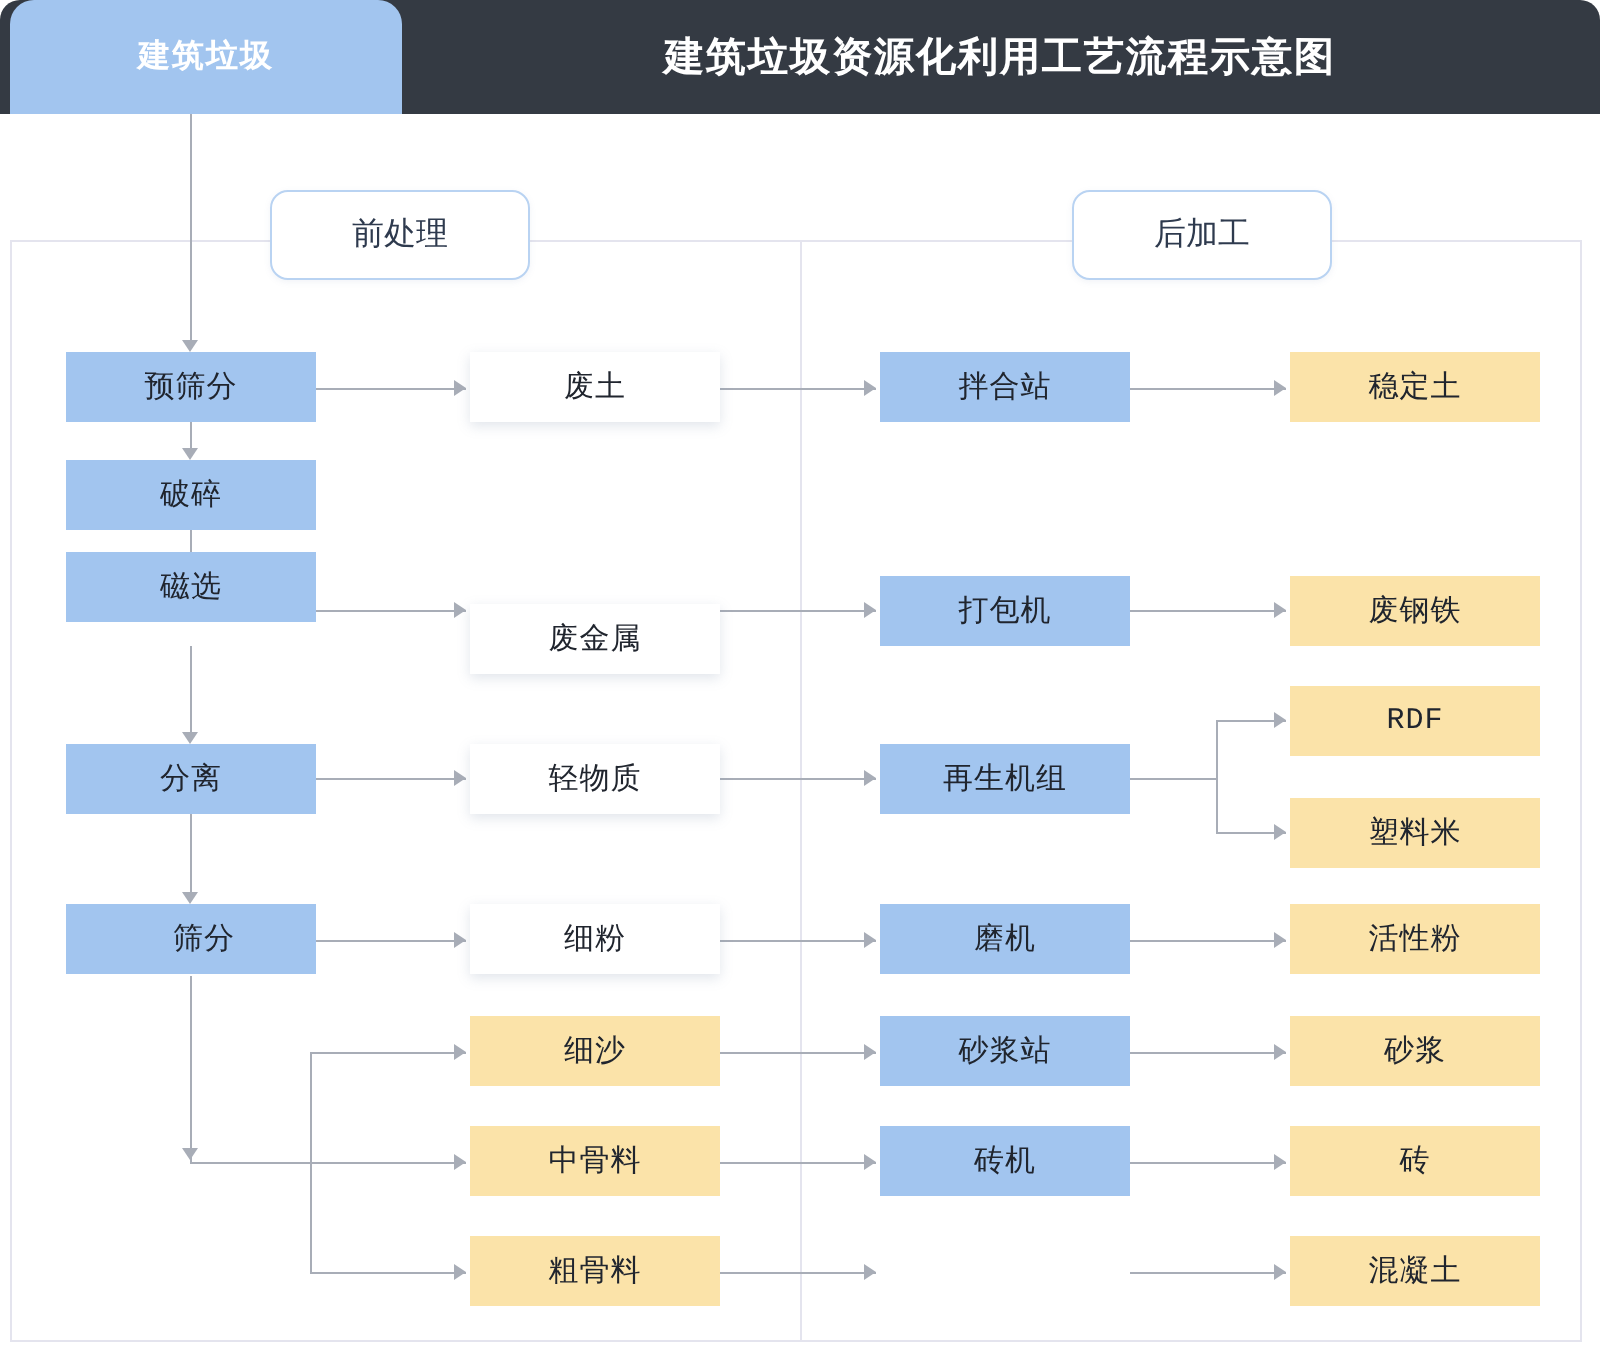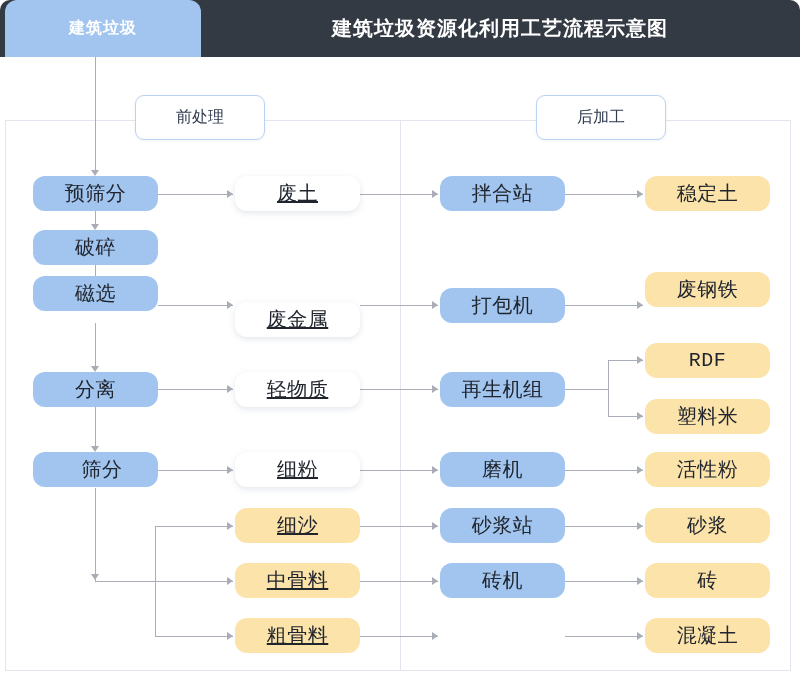--- a/index.html
+++ b/index.html
@@ -50,31 +50,31 @@
     display: flex; align-items: center; justify-content: center;
     font-size: 16px; color: #2e3a4e;
     box-shadow: 0 1px 3px rgba(120,140,180,0.10);
   }
   #stage-pre  { left: 135px; top: 95px; }
   #stage-post { left: 536px; top: 95px; }
 
   
   .node {
     position: absolute; height: 35px;
-    border-radius: 12px;
-    display: flex; align-items: center; justify-content: center;
-    font-size: 20px; color: #20252e;
+    border-radius: 0;
+    display: flex; align-items: center; justify-content: center;
+    font-size: 15px; color: #20252e;
     letter-spacing: 0.5px;
   }
   .node.blue   { background: #a2c5ef; }
   .node.white  { background: #ffffff; box-shadow: 0 2px 6px rgba(120,135,165,0.22); }
   .node.yellow { background: #fbe3a9; }
 
   .col-a { left: 33px;  width: 125px; }
-  .col-b { left: 235px; width: 125px; text-decoration: underline; }
+  .col-b { left: 235px; width: 125px; }
   .col-c { left: 440px; width: 125px; }
   .col-d { left: 645px; width: 125px; font-family: Liberation Mono, monospace; }
 
   
   .conn { position: absolute; background: #a8adb7; }
   .h { height: 1px; }
   .v { width: 1px; }
   .arrow-r {
     position: absolute; width: 0; height: 0;
     border-left: 6px solid #a8adb7;
@@ -189,21 +189,21 @@
   <div class="node yellow col-b" style="top:618px;">粗骨料</div>
 
   <div class="node blue col-c" style="top:176px;">拌合站</div>
   <div class="node blue col-c" style="top:288px;">打包机</div>
   <div class="node blue col-c" style="top:372px;">再生机组</div>
   <div class="node blue col-c" style="top:452px;">磨机</div>
   <div class="node blue col-c" style="top:508px;">砂浆站</div>
   <div class="node blue col-c" style="top:563px;">砖机</div>
 
   <div class="node yellow col-d" style="top:176px;">稳定土</div>
-  <div class="node yellow col-d" style="top:272px;">废钢铁</div>
+  <div class="node yellow col-d" style="top:288px;">废钢铁</div>
   <div class="node yellow col-d" style="top:343px;">RDF</div>
   <div class="node yellow col-d" style="top:399px;">塑料米</div>
   <div class="node yellow col-d" style="top:452px;">活性粉</div>
   <div class="node yellow col-d" style="top:508px;">砂浆</div>
   <div class="node yellow col-d" style="top:563px;">砖</div>
   <div class="node yellow col-d" style="top:618px;">混凝土</div>
 
 </div>
 
 </body></html>

